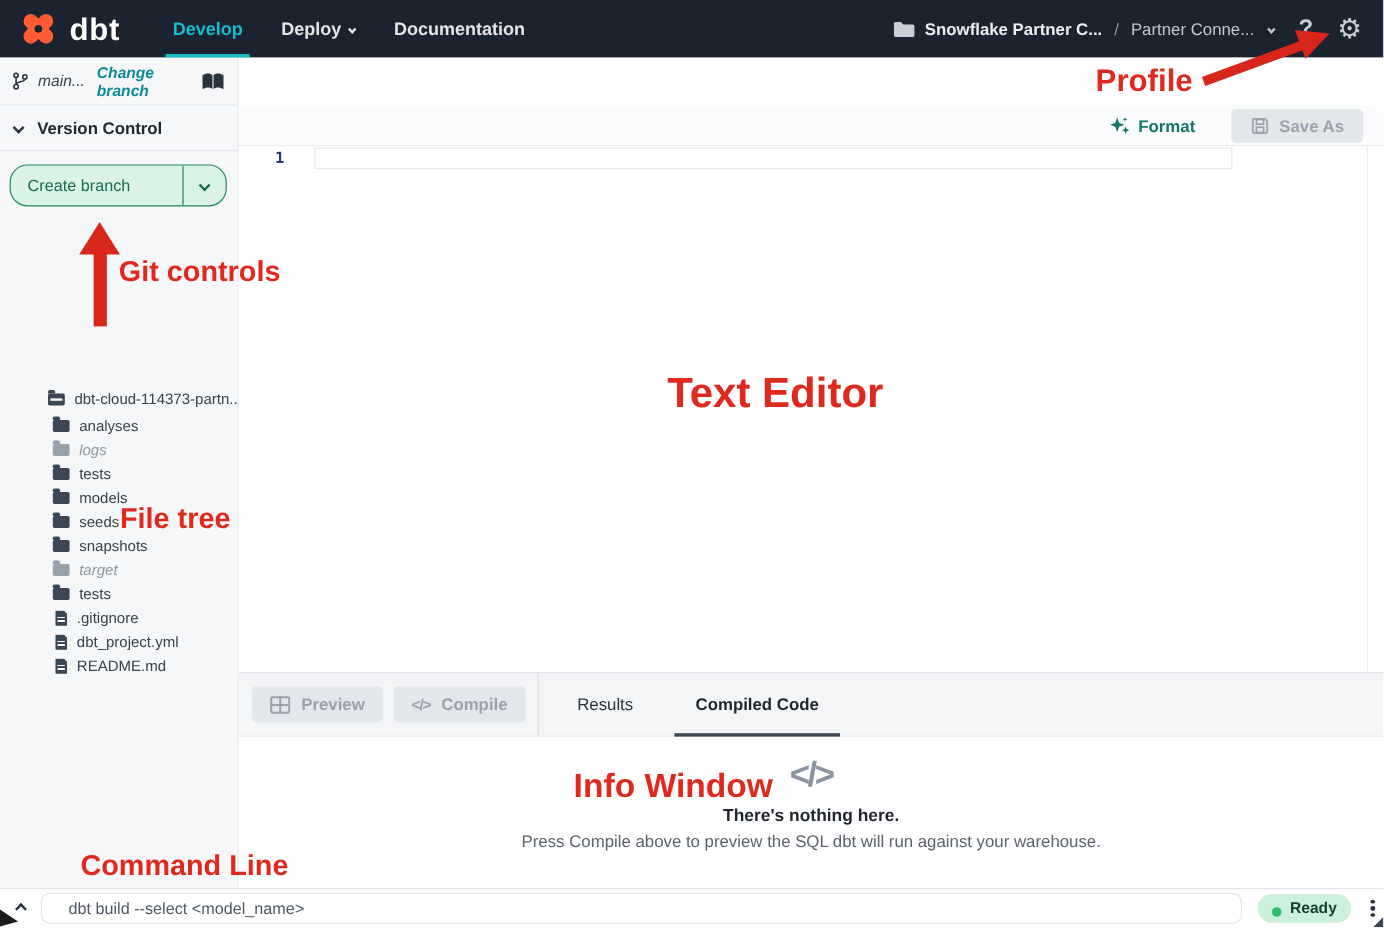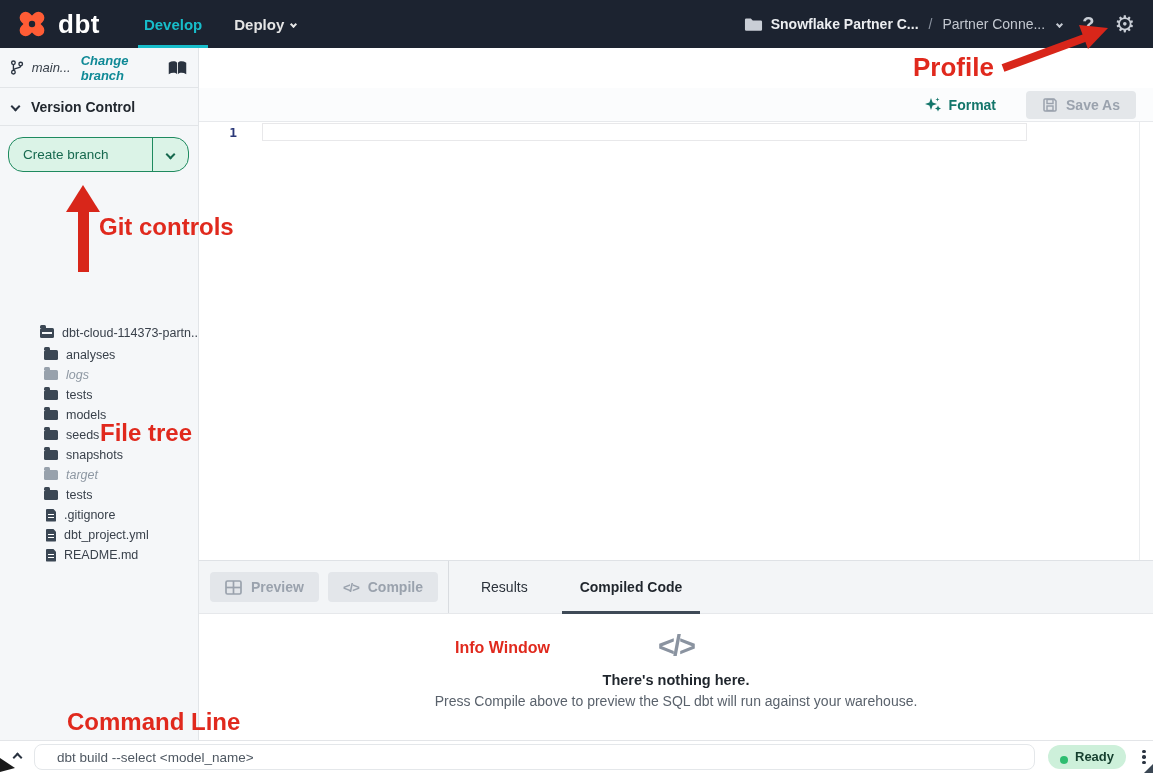--- a/index.html
+++ b/index.html
@@ -123,20 +123,23 @@
       <span class="logo-text">dbt</span>
     </div>
     <div class="nav">
       <div class="nav-item active">
         <span>Develop</span>
       </div>
       <div class="nav-item">
         <span>Deploy</span>
         <span class="chev sm"></span>
       </div>
+      <div class="nav-item">
+        <span>Documentation</span>
+      </div>
     </div>
     <div class="hdr-right">
       <div class="proj-picker">
         <svg width="19" height="17" viewBox="0 0 20 17">
           <path d="M1 3.5 a1.4 1.4 0 0 1 1.4-1.4 h4.8 l2 2.2 h8.4 a1.4 1.4 0 0 1 1.4 1.4 v8 a1.4 1.4 0 0 1 -1.4 1.4 h-15.2 a1.4 1.4 0 0 1 -1.4 -1.4 z" fill="#c9ced6"></path>
         </svg>
         <span class="proj-account">Snowflake Partner C...</span>
         <span class="proj-sep">/</span>
         <span class="proj-name">Partner Conne...</span>
         <span class="chev sm" style="color:#c3c8d0; margin-left:4px;"></span>
@@ -309,22 +312,23 @@
     <line x1="8" y1="48" x2="95" y2="16" stroke="#d8261a" stroke-width="8"></line>
     <polygon points="113,8 93,29 84,5" fill="#d8261a"></polygon>
   </svg>
 
   <div class="anno" style="left:99px; top:213px; font-size:24px;">Git controls</div>
   <svg class="anno-svg" style="left:62px; top:182px;" width="46" height="92" viewBox="0 0 46 92">
     <polygon points="21,3 4,30 38,30" fill="#d8261a"></polygon>
     <rect x="16" y="28" width="11" height="62" fill="#d8261a"></rect>
   </svg>
 
+  <div class="anno" style="left:556px; top:308px; font-size:35px;">Text Editor</div>
   <div class="anno" style="left:100px; top:419px; font-size:24px;">File tree</div>
-  <div class="anno" style="left:455px; top:639px; font-size:16px;">Info Window</div>
+  <div class="anno" style="left:478px; top:639px; font-size:28px;">Info Window</div>
   <div class="anno" style="left:67px; top:708px; font-size:24px;">Command Line</div>
 
   <svg class="anno-svg" style="left:0; top:756px;" width="18" height="17" viewBox="0 0 18 17">
     <polygon points="0,2 15,12 0,16" fill="#1b1b1b"></polygon>
   </svg>
   <svg class="anno-svg" style="left:1144px; top:764px;" width="9" height="9" viewBox="0 0 9 9">
     <polygon points="9,0 9,9 0,9" fill="#3b4754"></polygon>
   </svg>
 
 </div>

